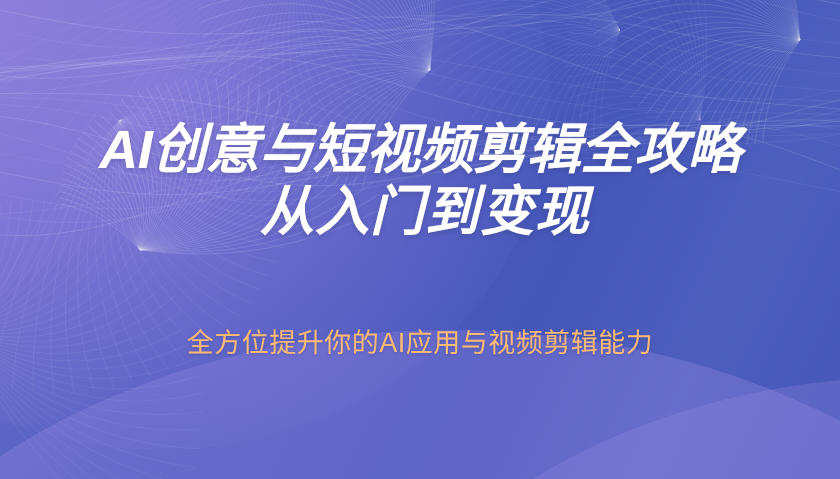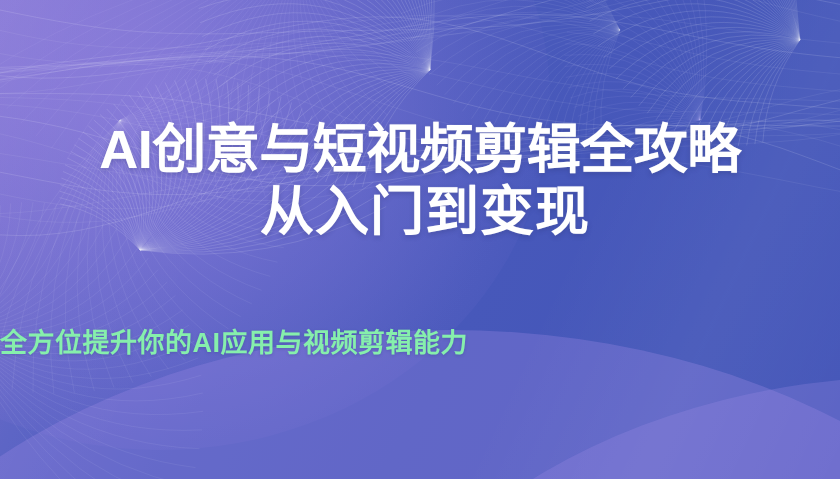--- a/index.html
+++ b/index.html
@@ -100,43 +100,45 @@
     display: flex;
     flex-direction: column;
     align-items: center;
   }
   .title-block {
     position: absolute;
     top: 118px;
     left: 0;
     right: 0;
     text-align: center;
+    font-style: italic;
   }
   .title-line {
     color: #ffffff;
     font-weight: bold;
     font-size: 54px;
     line-height: 62px;
     letter-spacing: -0.5px;
     white-space: nowrap;
     text-shadow:
       0 2px 5px rgba(40,46,110,0.30),
       0 0 1px rgba(255,255,255,0.5);
   }
   .title-line.l2 { letter-spacing: 1px; padding-left: 10px; }
 
   .subtitle {
     position: absolute;
     top: 326px;
     left: 0;
     right: 0;
-    color: #86efac;
+    text-align: center;
+    color: #fdba74;
     font-size: 27px;
     line-height: 34px;
-    font-weight: bold;
+    font-weight: normal;
     letter-spacing: 0.5px;
     white-space: nowrap;
     text-shadow: 0 1px 3px rgba(40,46,110,0.25);
   }
 
   .watermark {
     position: absolute;
     right: 0px;
     bottom: 2px;
     color: #f0f0f4;

